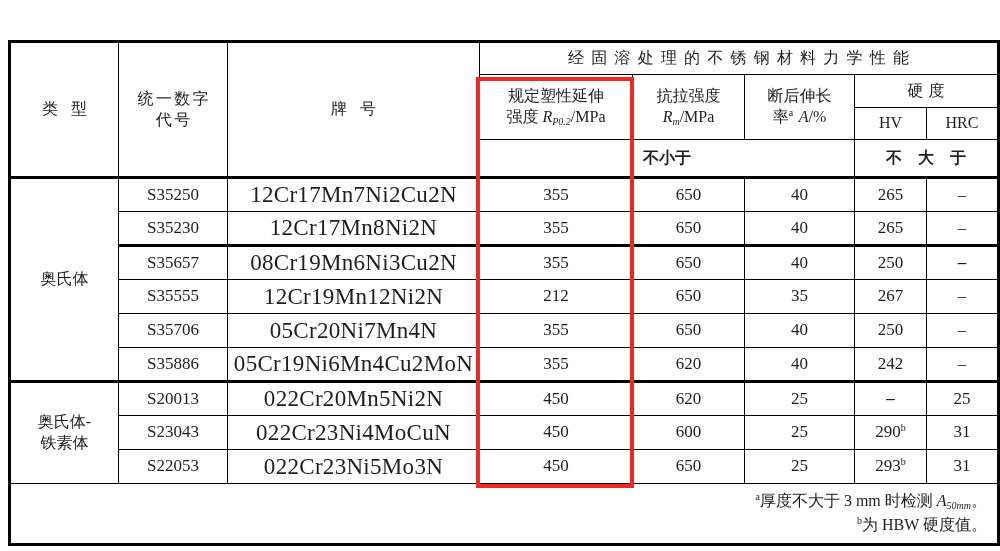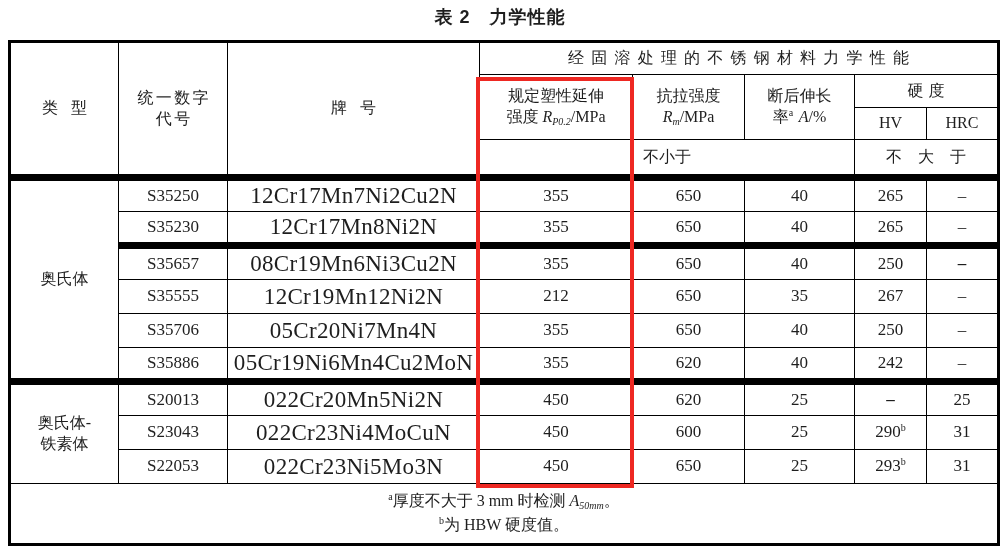--- a/index.html
+++ b/index.html
@@ -13,50 +13,49 @@
     font-size:18px;letter-spacing:1px;
   }
   table.main{
     position:absolute;left:8px;top:40px;width:989px;
     border-collapse:collapse;table-layout:fixed;border:3px solid #000;
   }
   td{
     border:1px solid #000;text-align:center;vertical-align:middle;
     padding:0;font-size:16px;line-height:1.3;overflow:hidden;
   }
-  tr.h1{height:33px;} tr.h2{height:33px;} tr.h3{height:32px;} tr.h4{height:38px;}
+  tr.h1{height:33px;} tr.h2{height:33px;} tr.h3{height:32px;} tr.h4{height:38px;font-weight:bold;}
   tr.dr{height:34px;}
-  tr.t2 > td{border-top:7px solid #000000;}
+  tr.t2 > td{border-top:3px solid #000000;}
   .sp-wide{letter-spacing:0.8em;padding-left:0.8em;}      
   .sp-grp{letter-spacing:0.45em;padding-left:0.45em;}     
   .sp-mid{letter-spacing:0.3em;padding-left:0.3em;}       
   .sp-sm{letter-spacing:0.15em;padding-left:0.15em;}      
   .sp-max{letter-spacing:1em;padding-left:1em;}           
   .num{font-size:17px;}
   .grade{font-size:23px;letter-spacing:0.3px;}
   i.sym{font-family:"Liberation Serif","DejaVu Serif",serif;font-style:italic;}
   sub{font-size:10px;vertical-align:-3px;line-height:0;font-style:italic;}
   sup{font-size:10px;vertical-align:6px;line-height:0;}
   .bold-dash{font-weight:bold;}
   td.footcell{
-    text-align:center;vertical-align:top;padding:5px 10px 6px 10px;
+    text-align:right;vertical-align:top;padding:5px 10px 6px 10px;
     font-size:16px;line-height:1.5;
   }
   .fn{white-space:nowrap;}
   .redbox{
     position:absolute;left:476px;top:77px;width:158px;height:411px;
     border:4px solid #ee2822;box-sizing:border-box;z-index:5;pointer-events:none;
   }
 </style>
 </head>
 <body>
 
 <div class="page">
 
-  <div class="title">表 2　力学性能</div>
 
   <table class="main">
     <colgroup>
       <col style="width:109px">
         <col style="width:109px">
         <col style="width:252px">
       <col style="width:153px">
         <col style="width:112px">
         <col style="width:110px">
       <col style="width:72px">

